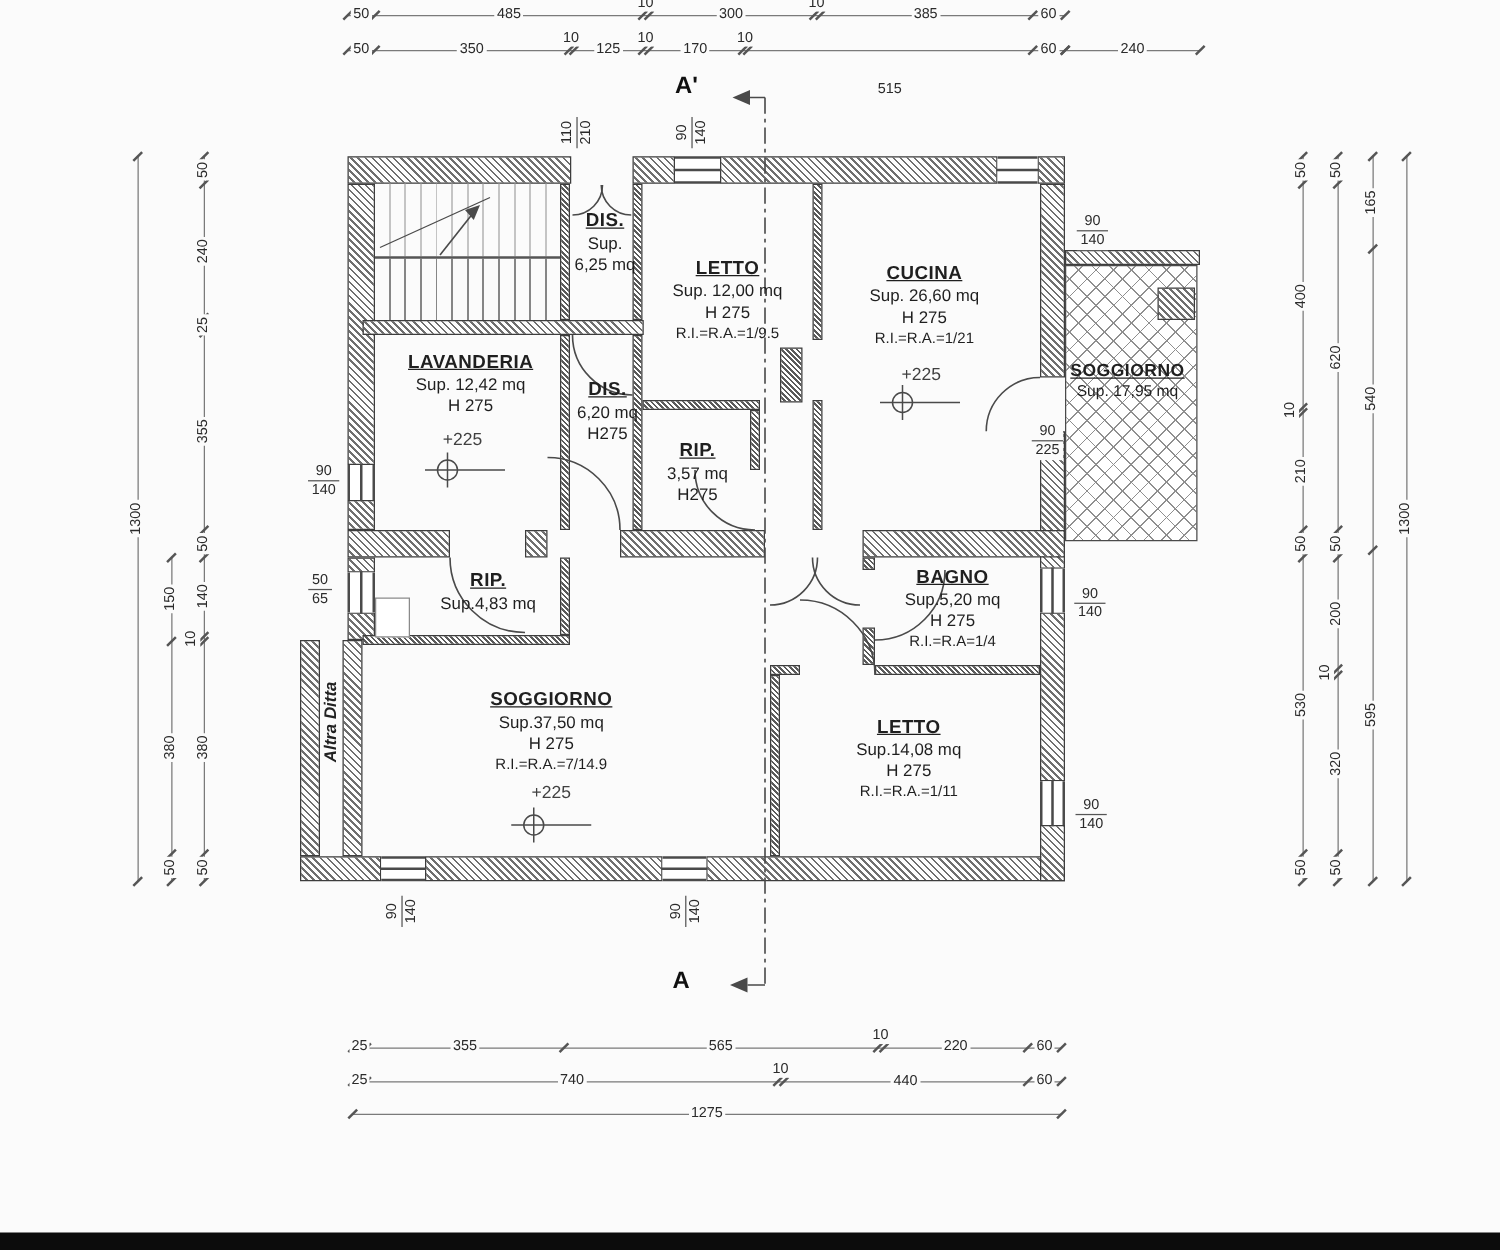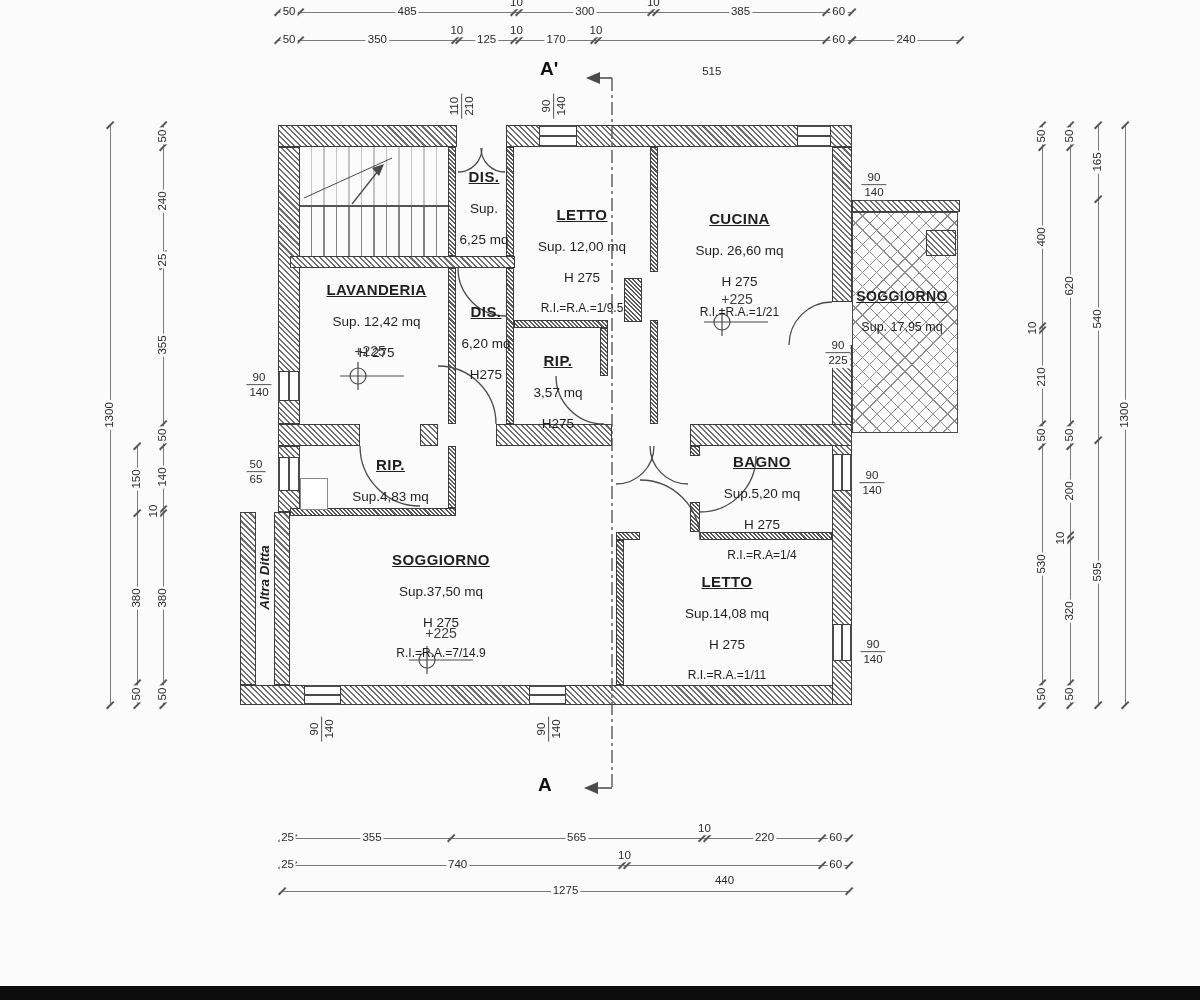--- a/index.html
+++ b/index.html
@@ -18,21 +18,21 @@
         repeating-linear-gradient(45deg,transparent 0 9px,#8f8f8f 9px 10px),
         repeating-linear-gradient(-45deg,transparent 0 9px,#8f8f8f 9px 10px),#fff;}
   .stairs{position:absolute;}
   .st-up{position:absolute;left:0;top:0;width:100%;height:58px;
         background:repeating-linear-gradient(90deg,transparent 0 11px,#c4c4c4 11px 12.5px);}
   .st-dn{position:absolute;left:0;top:58px;width:100%;height:51px;border-top:2px solid #555;
         background:repeating-linear-gradient(90deg,transparent 0 11px,#868686 11px 12.5px);}
   .overlay{position:absolute;left:0;top:0;pointer-events:none;}
   .room-label{position:absolute;text-align:center;color:#1f1f1f;}
   .rname{font-weight:bold;font-size:15px;text-decoration:underline;letter-spacing:.4px;white-space:nowrap;}
-  .rline{font-size:13.5px;margin-top:16px;white-space:nowrap;}
+  .rline{font-size:13.5px;margin-top:2px;white-space:nowrap;}
   .rline.ratio{font-size:12px;}
   .chain{position:absolute;}
   .cline{position:absolute;background:#7a7a7a;left:0;top:0;}
   .tick{position:absolute;width:1.5px;height:10px;background:#555;transform:translate(-50%,-50%) rotate(45deg);}
   .dlabel{position:absolute;font-size:11.5px;color:#2b2b2b;background:#fbfbfb;padding:0 2px;line-height:1;
         transform:translate(-50%,-50%);white-space:nowrap;}
   .dlabel.vert{transform:translate(-50%,-50%) rotate(-90deg);}
   .frac{position:absolute;transform:translate(-50%,-50%);font-size:11.5px;line-height:1.25;color:#2b2b2b;
         text-align:center;background:#fbfbfb;}
   .frac.rot{transform:translate(-50%,-50%) rotate(-90deg);}
@@ -278,21 +278,21 @@
         <div class="cline" style="width: 567px; height: 1px;"></div>
         <div class="tick" style="left: 0px; top: 0px;"></div>
         <div class="tick" style="left: 11.1176px; top: 0px;"></div>
         <div class="tick" style="left: 340.2px; top: 0px;"></div>
         <div class="tick" style="left: 344.647px; top: 0px;"></div>
         <div class="tick" style="left: 540.318px; top: 0px;"></div>
         <div class="tick" style="left: 567px; top: 0px;"></div>
         <span class="dlabel" style="left: 5.55882px; top: 0px;">25</span>
         <span class="dlabel" style="left: 175.659px; top: 0px;">740</span>
         <span class="dlabel" style="left: 342.424px; top: -9px;">10</span>
-        <span class="dlabel" style="left: 442.482px; top: 16px; text-align: center;">440</span>
+        <span class="dlabel" style="left: 442.482px; top: 1px; text-align: center;">440</span>
         <span class="dlabel" style="left: 553.659px; top: 0px;">60</span>
       </div>
       <div class="chain" style="left: 282px; top: 891px;">
         <div class="cline" style="width: 567px; height: 1px;"></div>
         <div class="tick" style="left: 0px; top: 0px;"></div>
         <div class="tick" style="left: 567px; top: 0px;"></div>
         <span class="dlabel" style="left: 283.5px; top: 0px;">1275</span>
       </div>
       <div class="chain" style="left: 163px; top: 125px;">
         <div class="cline" style="width: 1px; height: 580px;"></div>

